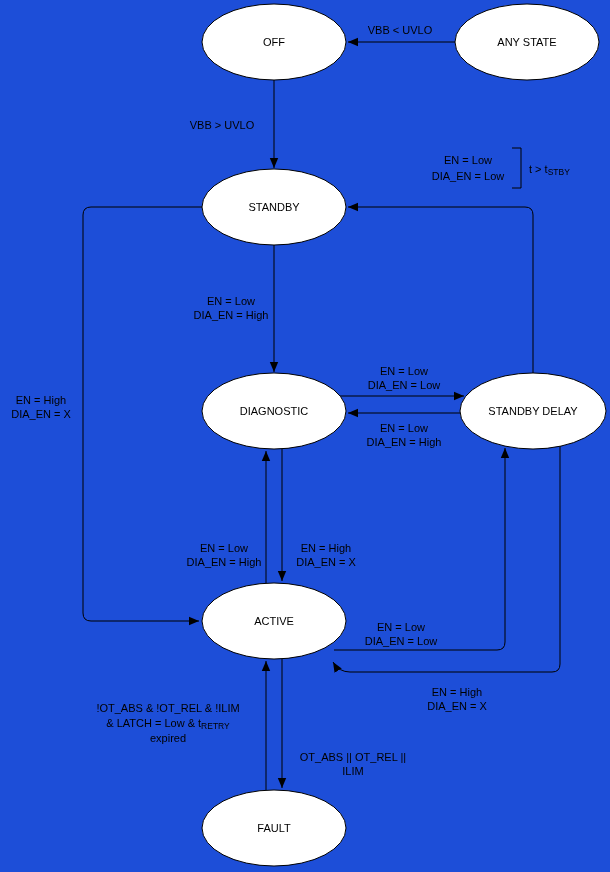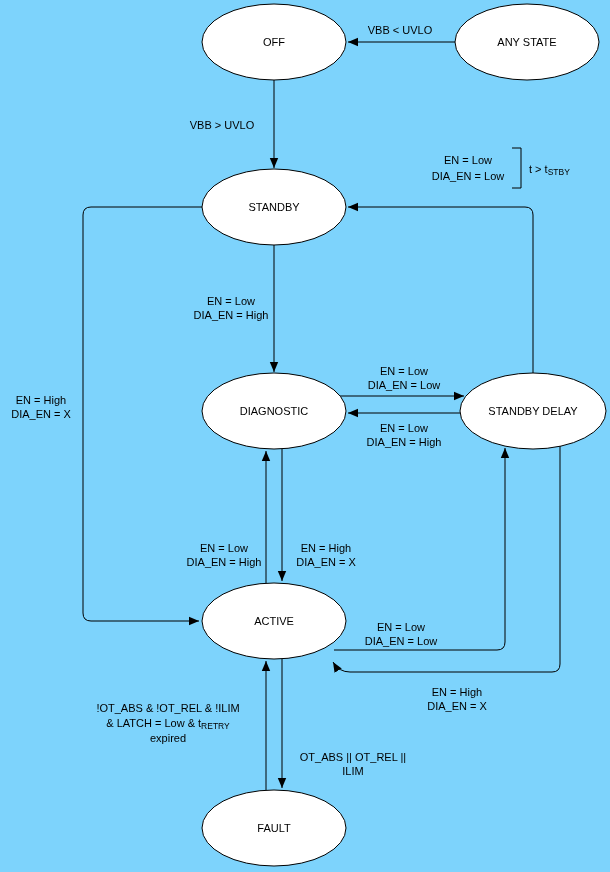--- a/index.html
+++ b/index.html
@@ -4,21 +4,21 @@
 <style>
   html, body {
     margin: 0;
     padding: 0;
     background: #ffffff;
   }
   .canvas {
     position: relative;
     width: 610px;
     height: 872px;
-    background: #7dd3fc;
+    background: #1d4ed8;
     overflow: hidden;
   }
   svg text {
     font-family: "Liberation Sans", sans-serif;
     font-size: 11px;
     fill: #000000;
   }
   svg .state {
     fill: #ffffff;
     stroke: #000000;

